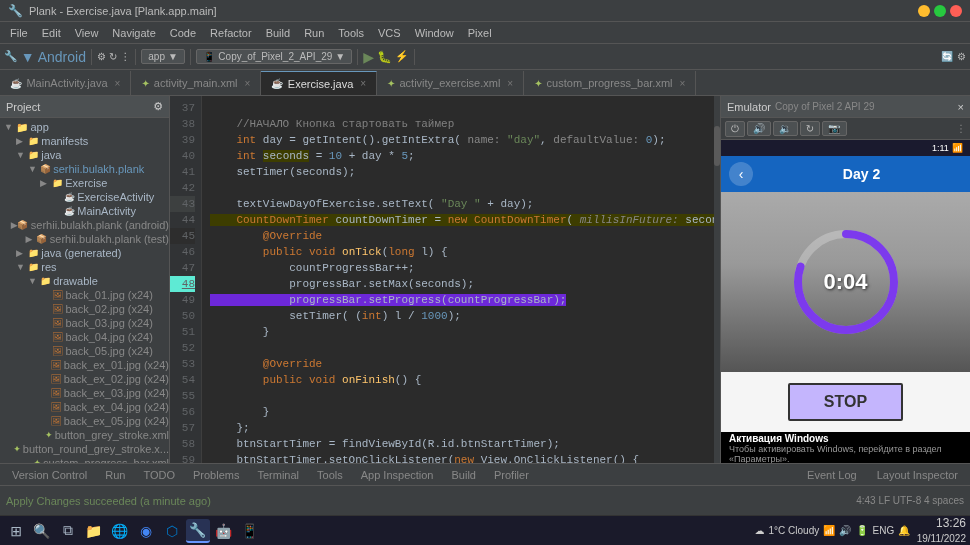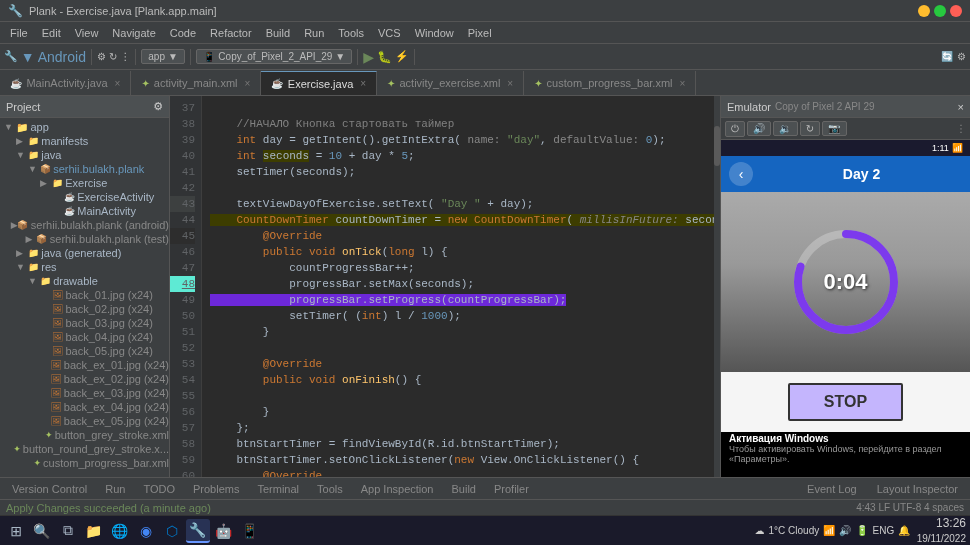--- a/index.html
+++ b/index.html
@@ -381,21 +381,21 @@
       border-radius: 3px;
       position: absolute;
       top: 30px;
     }
 
     
     .ln { display: block; }
 
     
     #statusbar {
-      height: 16px;
+      height: 30px;
       background: #3c3f41;
       display: flex;
       align-items: center;
       padding: 0 6px;
       font-size: 11px;
       color: #888;
       border-top: 1px solid #555;
       justify-content: space-between;
     }
     .status-left { display: flex; gap: 8px; align-items: center; }

